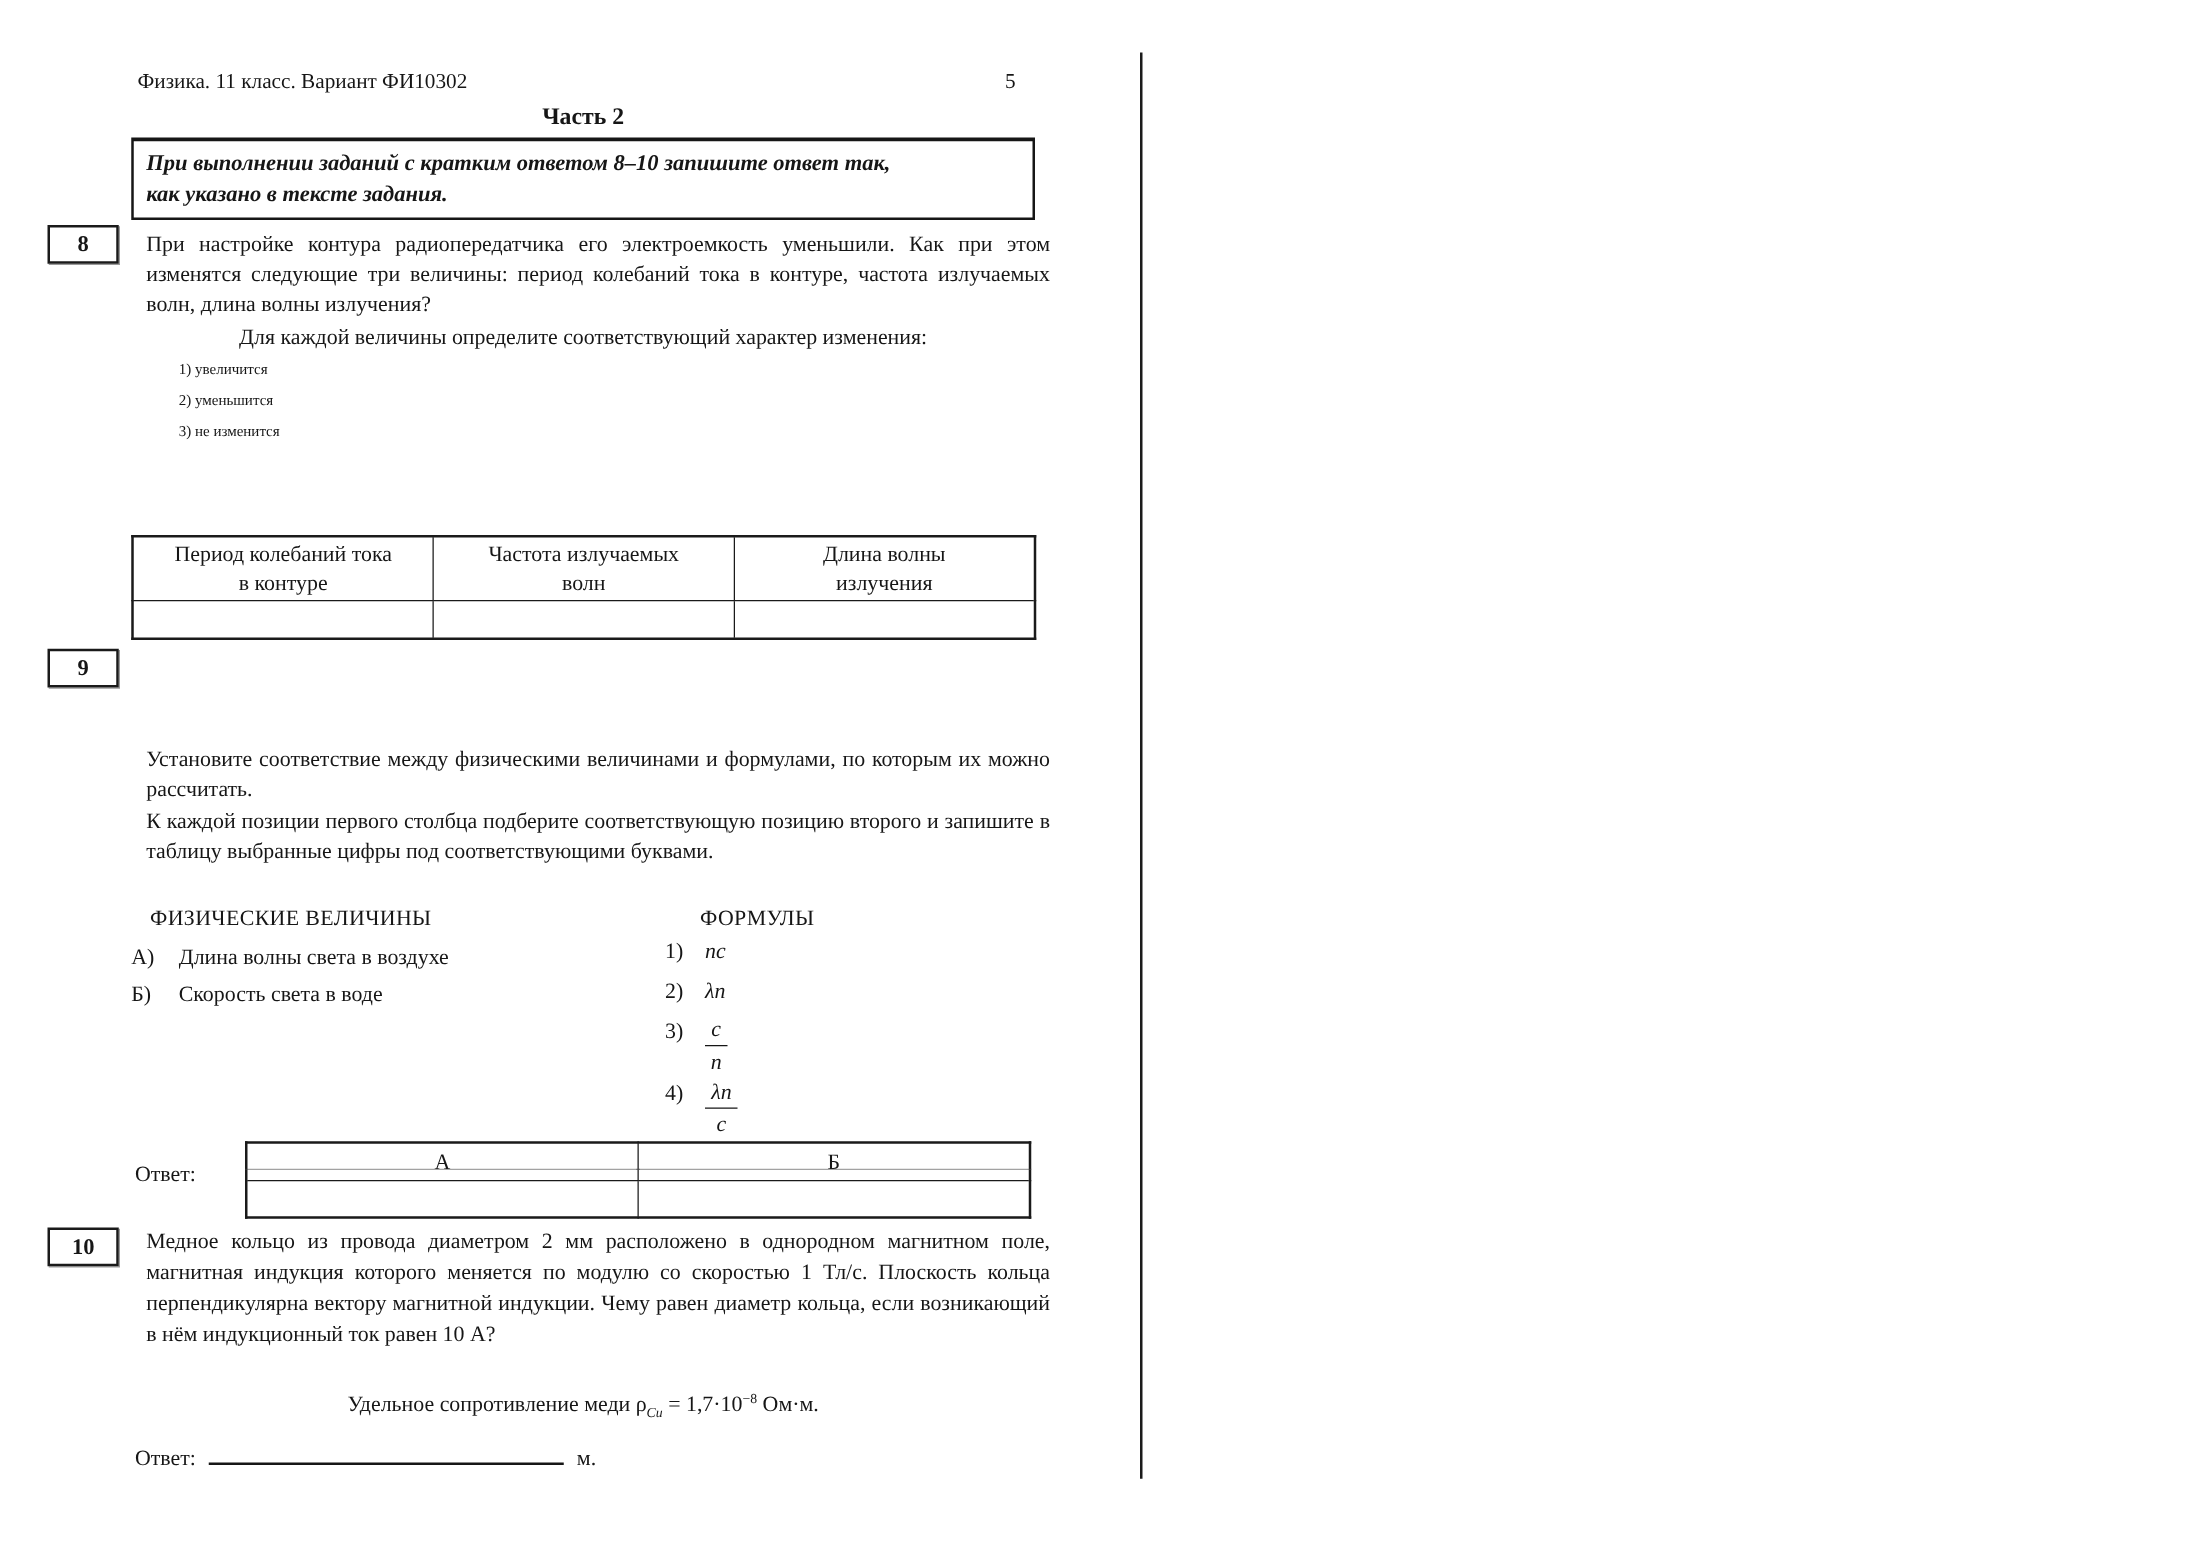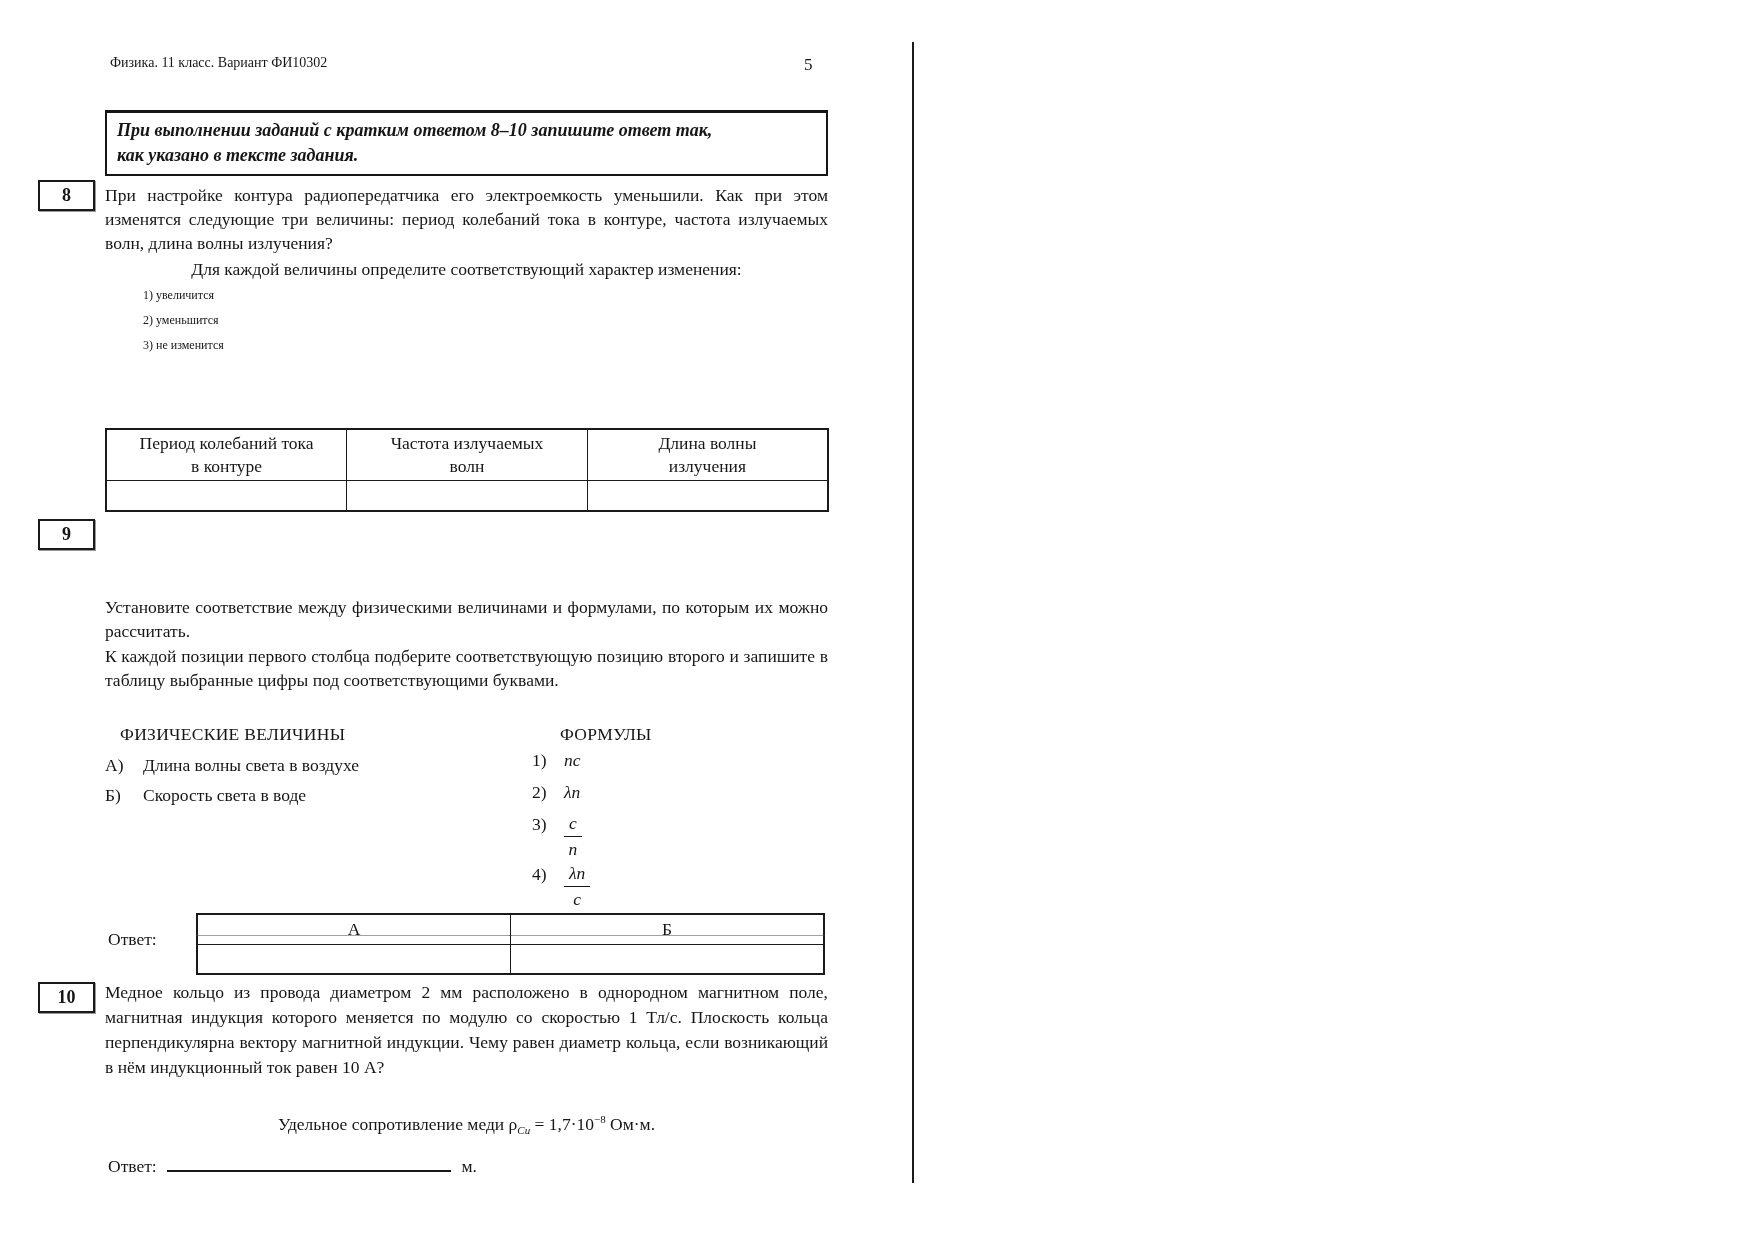--- a/index.html
+++ b/index.html
@@ -5,24 +5,24 @@
   html,body{margin:0;padding:0;}
   body{
     width:1754px;height:1239px;background:#ffffff;
     font-family:"Liberation Serif","DejaVu Serif",serif;
     color:#161616;
   }
   .page{position:relative;width:1754px;height:1239px;overflow:hidden;background:#fff;}
   .abs{position:absolute;}
   p{margin:0;}
   .txt{font-size:17.5px;line-height:24px;text-align:center;}
-  .just{text-align:justify;}
+  .just{text-align:justify;margin-left:12px;}
   .center{text-align:left;}
 
-  .doc-header{left:110px;top:55px;font-size:14px;}
+  .doc-header{left:110px;top:55px;font-size:17px;}
   .page-num{left:804px;top:55px;font-size:17px;}
   .part-title{left:105px;top:83px;width:723px;font-size:19px;font-weight:bold;text-align:center;}
 
   .instr-box{
     left:105px;top:110px;width:723px;box-sizing:border-box;
     border:2px solid #161616;border-top-width:3px;
     padding:5px 10px 6px;
     font-size:18px;line-height:25px;font-weight:bold;font-style:italic;
   }
 
@@ -73,20 +73,21 @@
   .vdivider{left:912px;top:42px;width:2px;height:1141px;background:#1b1b1b;}
 </style>
 </head>
 <body>
 
 <div class="page">
 
   <div class="abs doc-header">Физика. 11 класс. Вариант ФИ10302</div>
   <div class="abs page-num">5</div>
 
+  <div class="abs part-title">Часть 2</div>
 
   <div class="abs instr-box">
     <div>При выполнении заданий с кратким ответом 8–10 запишите ответ так,</div>
     <div>как указано в тексте задания.</div>
   </div>
 
   <div class="abs qbox" style="top:180px">
     <span>8</span>
   </div>
 

